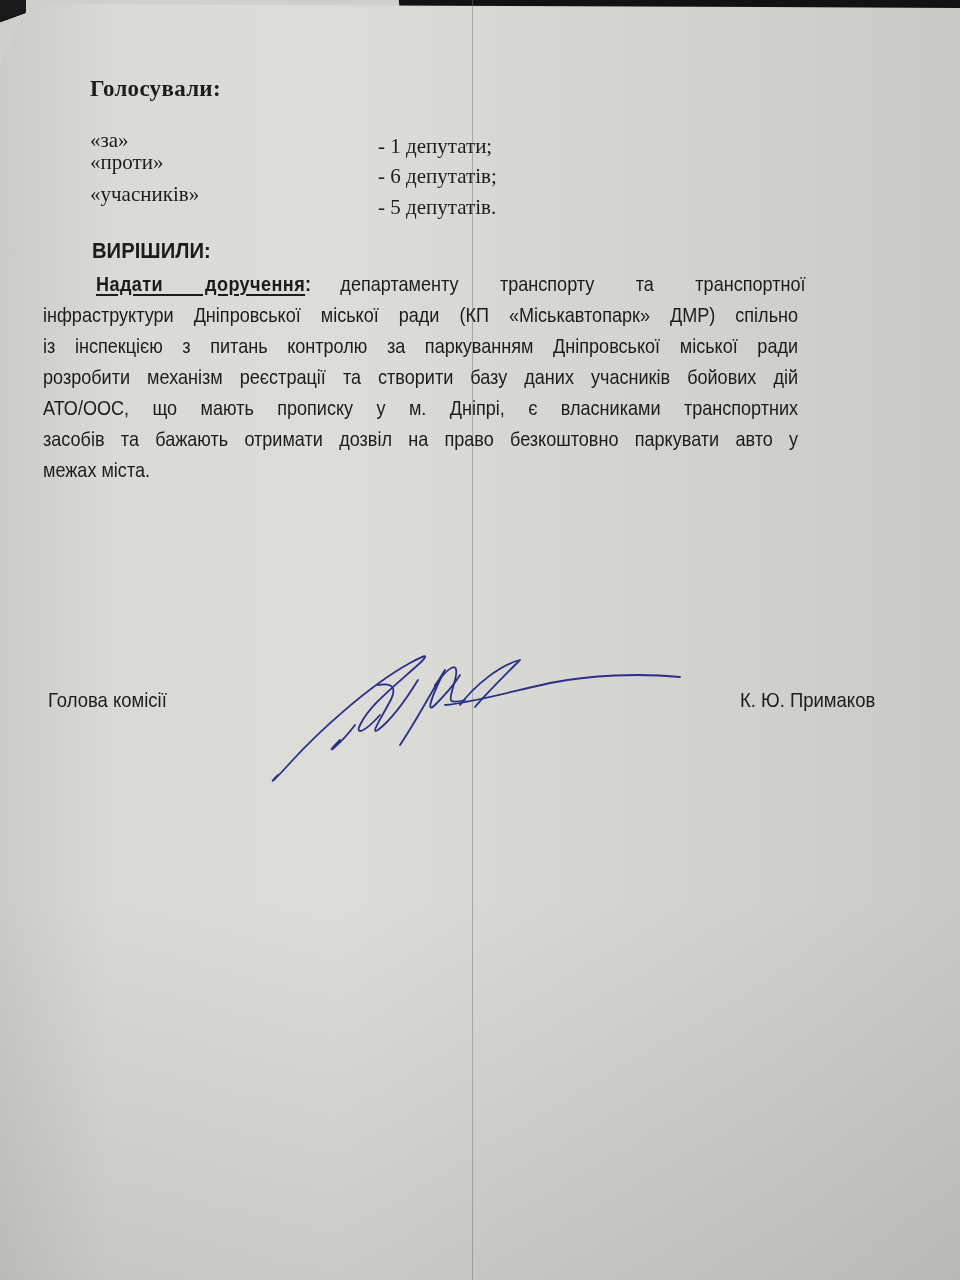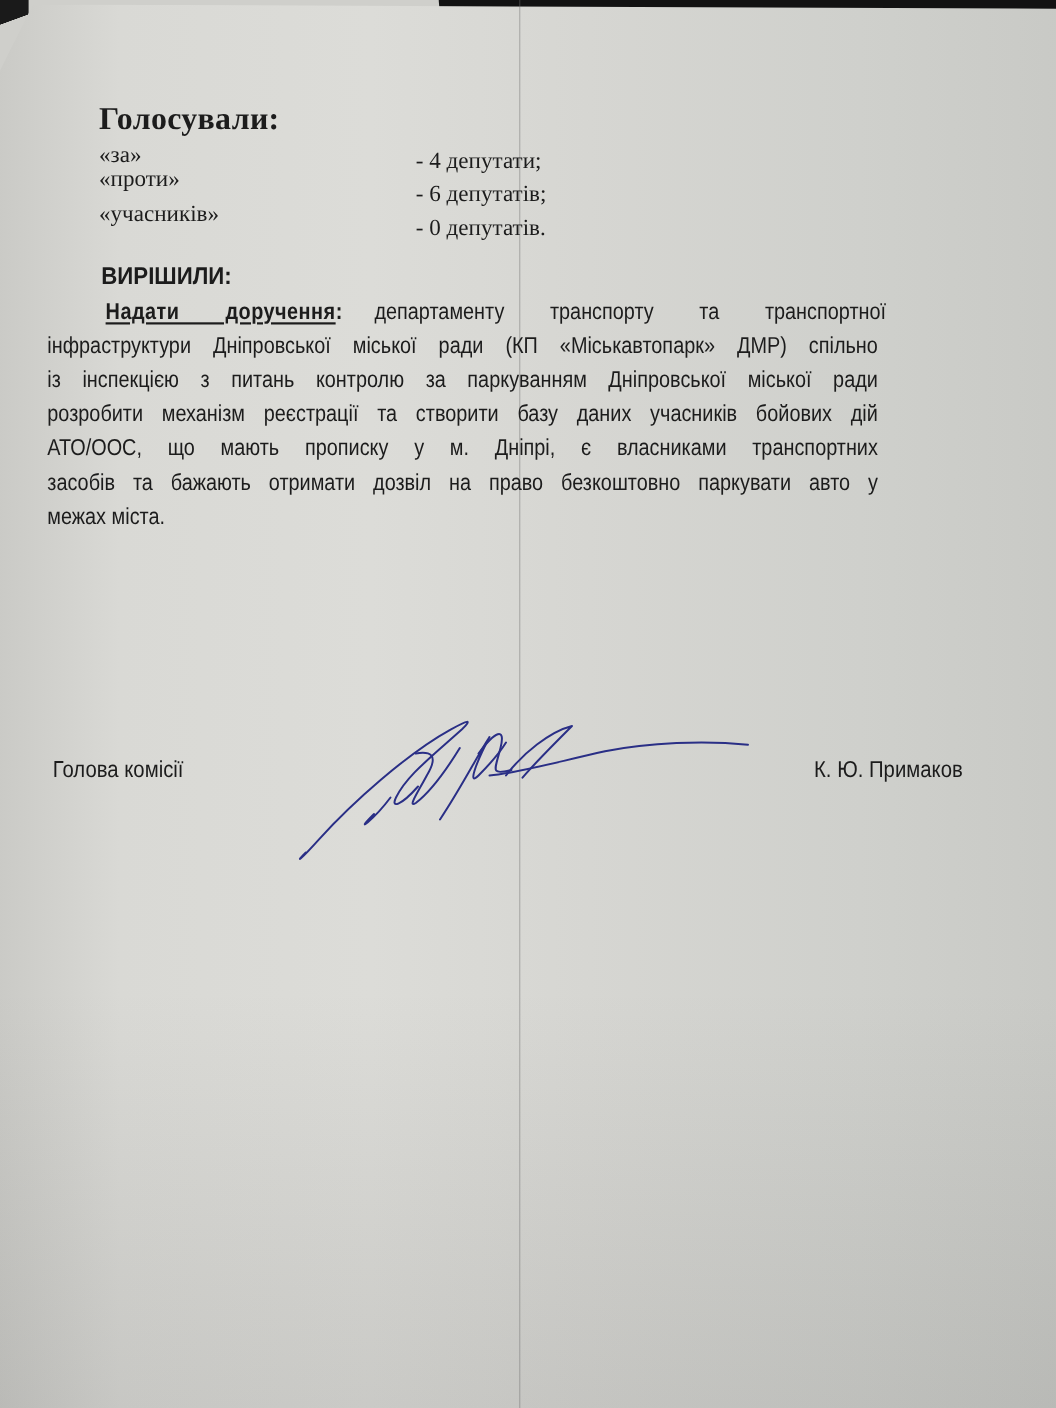--- a/index.html
+++ b/index.html
@@ -28,22 +28,22 @@
     background: linear-gradient(180deg, rgba(0,0,0,0) 0%, rgba(70,70,70,0.12) 100%);
     pointer-events: none;
   }
   .fold {
     position: absolute; left: 472px; top: 0; width: 1px; height: 1280px;
     background: rgba(110,110,110,0.45);
   }
   .content { position: absolute; left: 0; top: 0; width: 960px; height: 1280px; }
 
   .vote-title {
-    position: absolute; left: 90px; top: 92px;
-    font-weight: bold; font-size: 29px; letter-spacing: 0.3px;
+    position: absolute; left: 90px; top: 76px;
+    font-weight: bold; font-size: 23px; letter-spacing: 0.3px;
   }
   .vote-label { position: absolute; left: 90px; font-size: 21px; }
   .vote-value { position: absolute; left: 378px; font-size: 21px; }
 
   .decided {
     position: absolute; left: 92px; top: 238px;
     font-family: "Liberation Sans", "DejaVu Sans", sans-serif;
     font-weight: bold; font-size: 22px; transform: scaleX(0.92); transform-origin: left;
   }
   .para-line {
@@ -82,23 +82,23 @@
 <div class="fold"></div>
 
 <div class="content">
 
   <div class="vote-title">Голосували:</div>
 
   <div class="vote-label" style="top:128px">«за»</div>
   <div class="vote-label" style="top:150px">«проти»</div>
   <div class="vote-label" style="top:182px">«учасників»</div>
 
-  <div class="vote-value" style="top:134px">- 4 депутати;</div>
+  <div class="vote-value" style="top:134px">- 1 депутати;</div>
   <div class="vote-value" style="top:164px">- 6 депутатів;</div>
-  <div class="vote-value" style="top:195px">- 0 депутатів.</div>
+  <div class="vote-value" style="top:195px">- 5 депутатів.</div>
 
   <div class="decided">ВИРІШИЛИ:</div>
 
   <div class="para-line first" style="top:272px"><span class="lead"><span>Надати доручення</span></span><span style="font-weight:bold">:</span><span class="lead-gap"></span><span>департаменту транспорту та транспортної</span></div>
 
   <div class="para-line" style="top:303px">інфраструктури Дніпровської міської ради (КП «Міськавтопарк» ДМР) спільно</div>
   <div class="para-line" style="top:334px">із інспекцією з питань контролю за паркуванням Дніпровської міської ради</div>
   <div class="para-line" style="top:365px">розробити механізм  реєстрації та створити базу даних учасників бойових дій</div>
   <div class="para-line" style="top:396px">АТО/ООС, що мають  прописку  у  м. Дніпрі, є власниками транспортних</div>
   <div class="para-line" style="top:427px">засобів та бажають отримати дозвіл на право  безкоштовно паркувати авто у</div>

